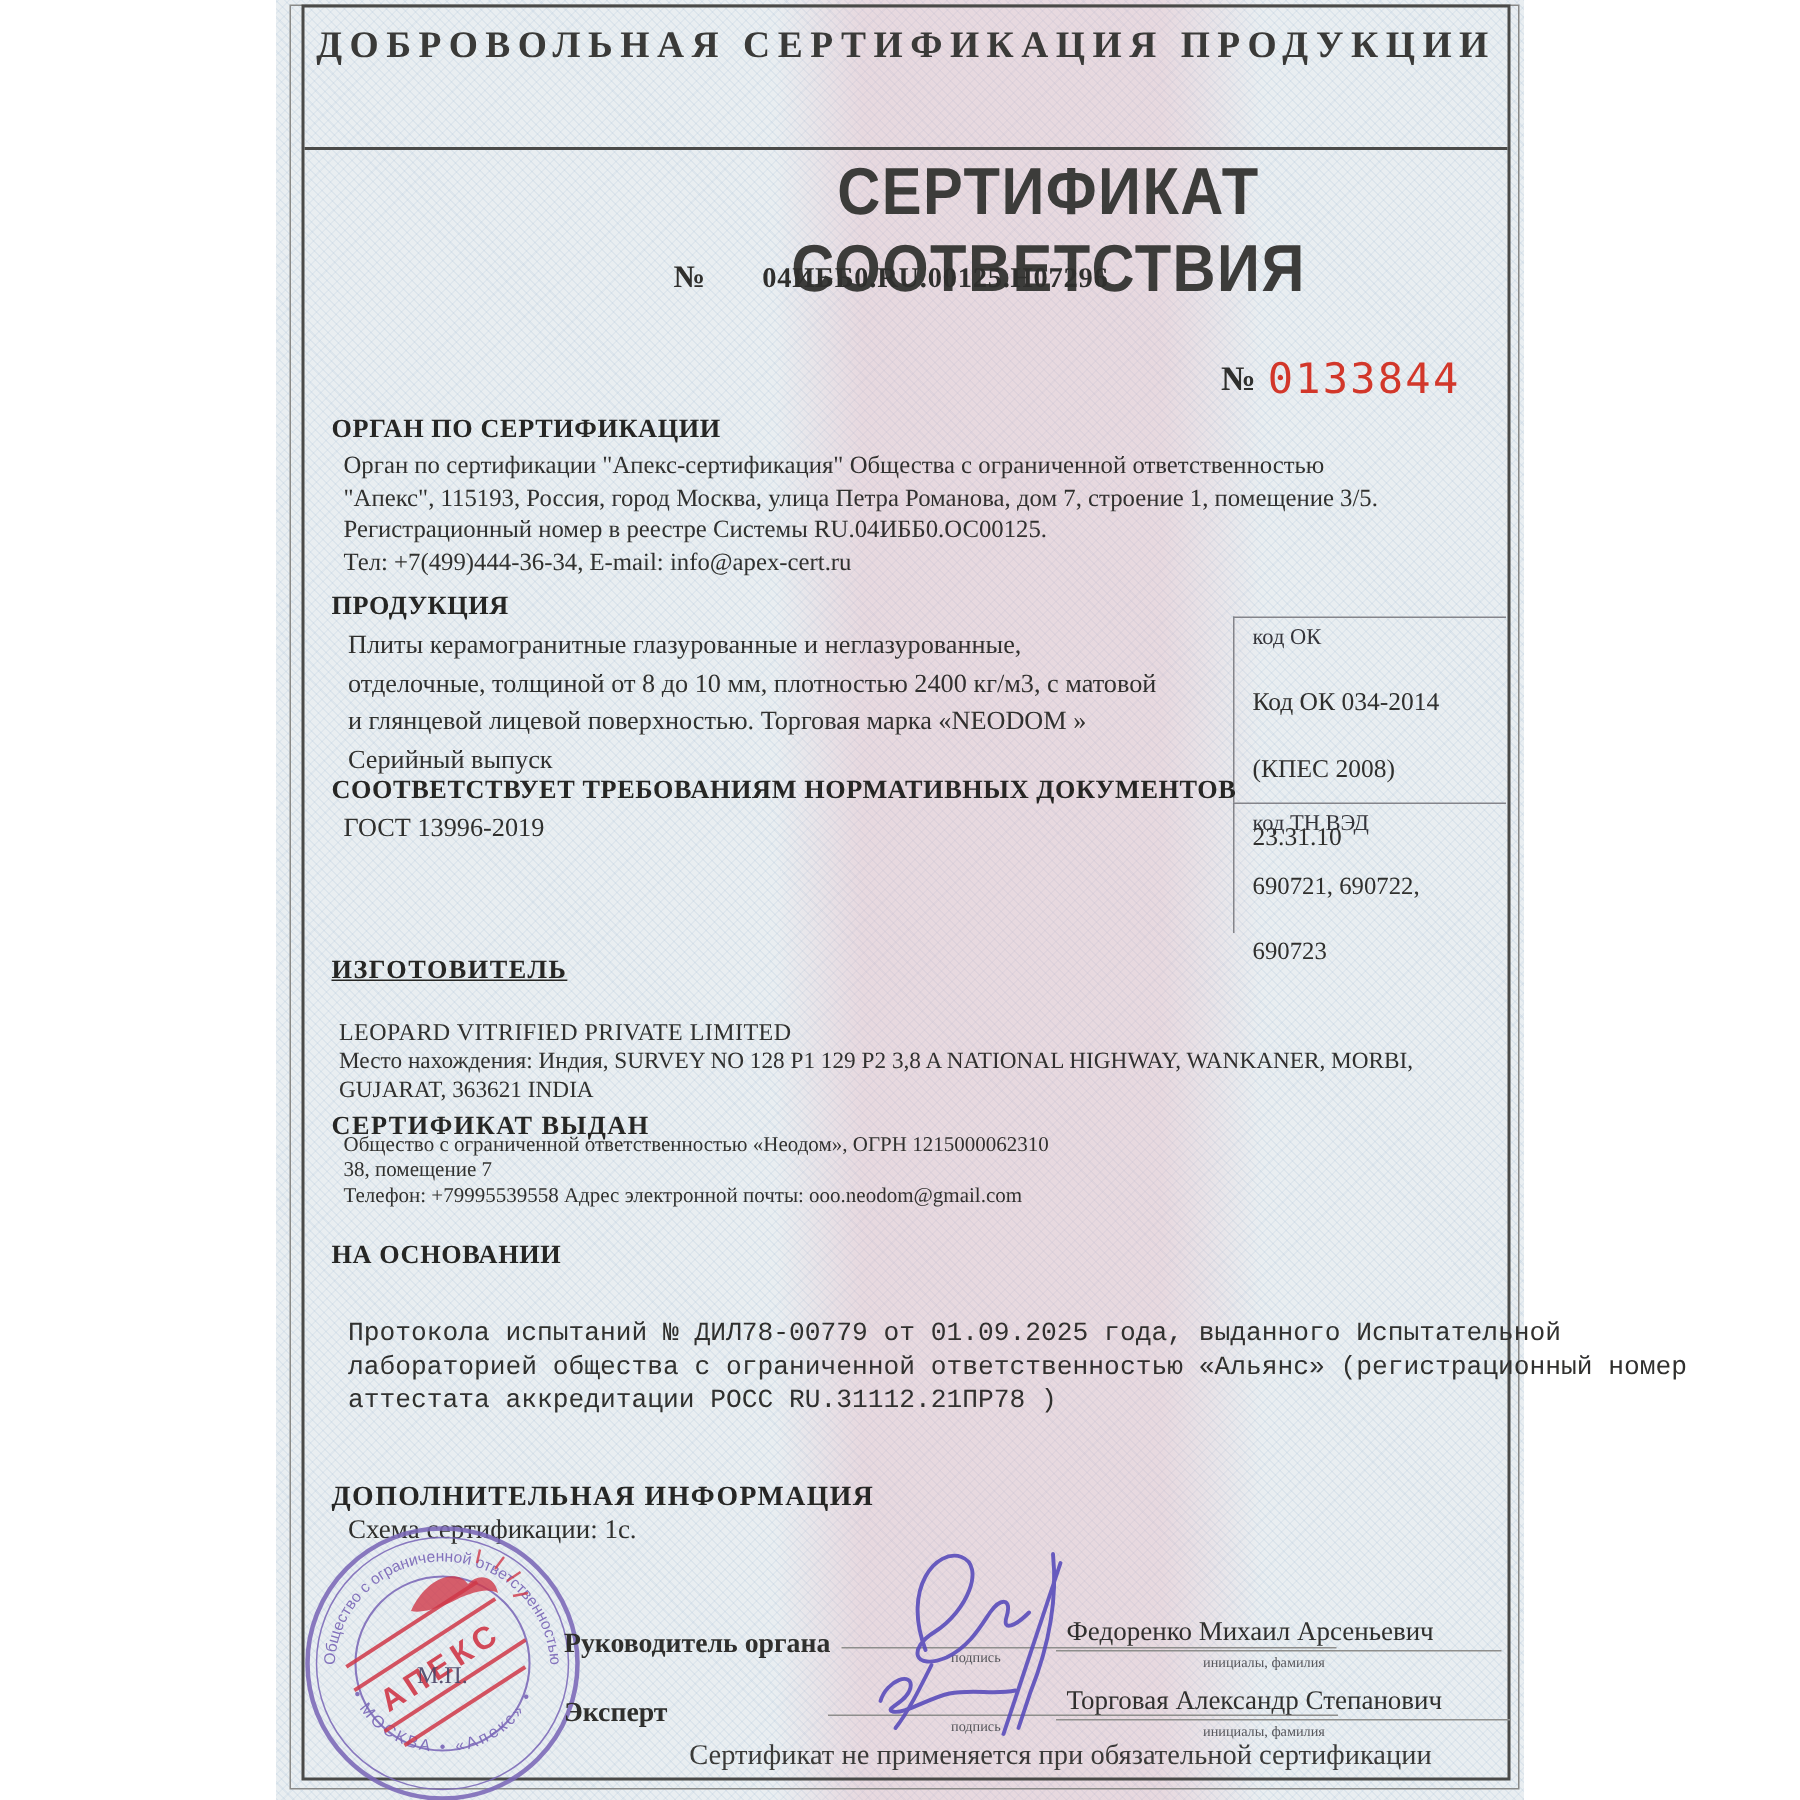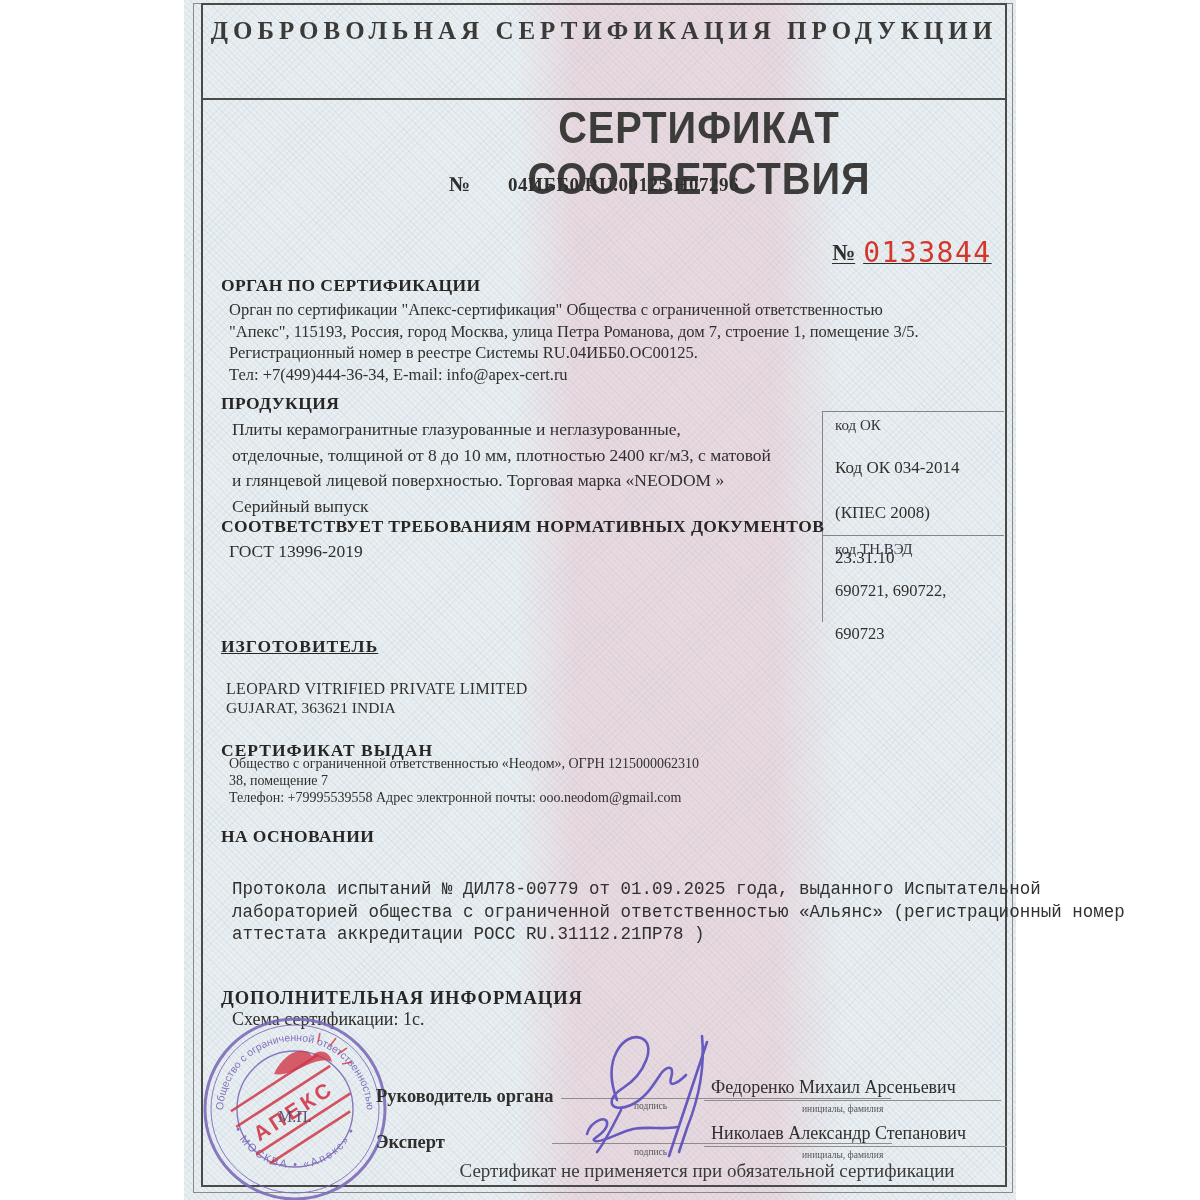--- a/index.html
+++ b/index.html
@@ -29,21 +29,21 @@
     position:absolute;left:200px;top:103px;width:630px;text-align:center;
     font-family:"Liberation Sans", sans-serif;font-weight:bold;font-size:41px;
     color:#3c3c3a;letter-spacing:1px;transform:scale(0.97,1.08);transform-origin:center top;
   }
   .certno-row{position:absolute;left:265px;top:172px;font-weight:bold;}
   .certno-row .no-sign{font-size:21px;margin-right:38px;}
   .certno-row .no-val{font-size:19px;letter-spacing:0.5px;}
   .validity-row{position:absolute;left:270px;top:213px;font-weight:bold;font-size:18.5px;white-space:nowrap;}
   .validity-row .g1{margin-left:17px;} .validity-row .g2{margin-left:22px;}
   .validity-row .g3{margin-left:48px;} .validity-row .g4{margin-left:14px;}
-  .formno-row{position:absolute;left:648px;top:236px;white-space:nowrap;text-decoration:underline;}
+  .formno-row{position:absolute;left:630px;top:236px;white-space:nowrap;}
   .formno-row .no-sign{font-weight:bold;font-size:23px;vertical-align:2px;}
   .formno-row .no-val{
     font-family:"DejaVu Sans Mono", monospace;font-size:28px;color:#d2372a;
     letter-spacing:1.5px;margin-left:8px;
   }
   .sec-head{position:absolute;left:37px;font-weight:bold;font-size:17.5px;color:#262624;letter-spacing:0.4px;white-space:nowrap;}
   .body-lines{position:absolute;color:#30302e;}
   .body-lines div{white-space:nowrap;}
   .org-lines{left:45px;top:299px;font-size:16.5px;line-height:21.5px;}
   .product-lines{left:48px;top:417px;font-size:17.5px;line-height:25.5px;}
@@ -120,20 +120,21 @@
     <div class="box-line">690721, 690722,</div>
     <div class="box-line">690723</div>
   </div>
 
   <div class="sec-head" style="top:516px;">СООТВЕТСТВУЕТ ТРЕБОВАНИЯМ НОРМАТИВНЫХ ДОКУМЕНТОВ</div>
   <div class="compliance-val">ГОСТ 13996-2019</div>
 
   <div class="sec-head" style="top:636px;letter-spacing:1px;text-decoration:underline;">ИЗГОТОВИТЕЛЬ</div>
   <div class="body-lines manuf-lines">
     <div class="l0">LEOPARD VITRIFIED PRIVATE LIMITED</div>
+    <div class="l1">Место нахождения: Индия, SURVEY NO 128 P1 129 P2 3,8 A NATIONAL HIGHWAY, WANKANER, MORBI,</div>
     <div class="l2">GUJARAT, 363621 INDIA</div>
   </div>
 
   <div class="sec-head" style="top:740px;letter-spacing:1px;">СЕРТИФИКАТ ВЫДАН</div>
   <div class="body-lines issued-lines">
     <div>Общество с ограниченной ответственностью «Неодом», ОГРН 1215000062310</div>
     <div>38, помещение 7</div>
     <div>Телефон: +79995539558 Адрес электронной почты: ooo.neodom@gmail.com</div>
   </div>
 
@@ -185,21 +186,21 @@
   <div class="sig-label" style="top:1086px;">Руководитель органа</div>
   <div class="sig-line" style="left:377px;top:1080px;width:330px;height:18px;"></div>
   <div class="sig-caption" style="left:450px;top:1101px;">подпись</div>
   <div class="sig-name" style="left:527px;top:1077px;">Федоренко Михаил Арсеньевич</div>
   <div class="sig-line" style="left:520px;top:1080px;width:297px;height:20px;"></div>
   <div class="sig-caption" style="left:618px;top:1104px;">инициалы, фамилия</div>
 
   <div class="sig-label" style="top:1132px;">Эксперт</div>
   <div class="sig-line" style="left:368px;top:1125px;width:340px;height:18px;"></div>
   <div class="sig-caption" style="left:450px;top:1147px;">подпись</div>
-  <div class="sig-name" style="left:527px;top:1123px;">Николаев Александр Степанович</div>
+  <div class="sig-name" style="left:527px;top:1123px;">Торговая Александр Степанович</div>
   <div class="sig-line" style="left:520px;top:1126px;width:303px;height:20px;"></div>
   <div class="sig-caption" style="left:618px;top:1150px;">инициалы, фамилия</div>
 
   <svg class="ink-svg" viewBox="0 0 370 142">
     <g fill="none" stroke="#5a4dbb" stroke-width="2.6" stroke-linecap="round" opacity="0.9">
       <path d="M 78,72 C 62,30 86,4 102,10 C 118,16 106,46 84,60 C 66,71 70,86 92,77 C 107,70 115,56 121,47 C 128,37 136,37 132,50 C 129,60 138,56 147,47"></path>
       <path d="M 163,8 C 166,38 160,70 148,100 L 140,124"></path>
       <path d="M 168,14 L 130,128"></path>
       <path d="M 48,106 C 52,92 70,86 68,97 C 66,107 50,111 56,113 C 64,115 80,104 94,101 C 110,98 124,102 138,99"></path>
       <path d="M 82,82 C 74,98 66,114 58,124"></path>

